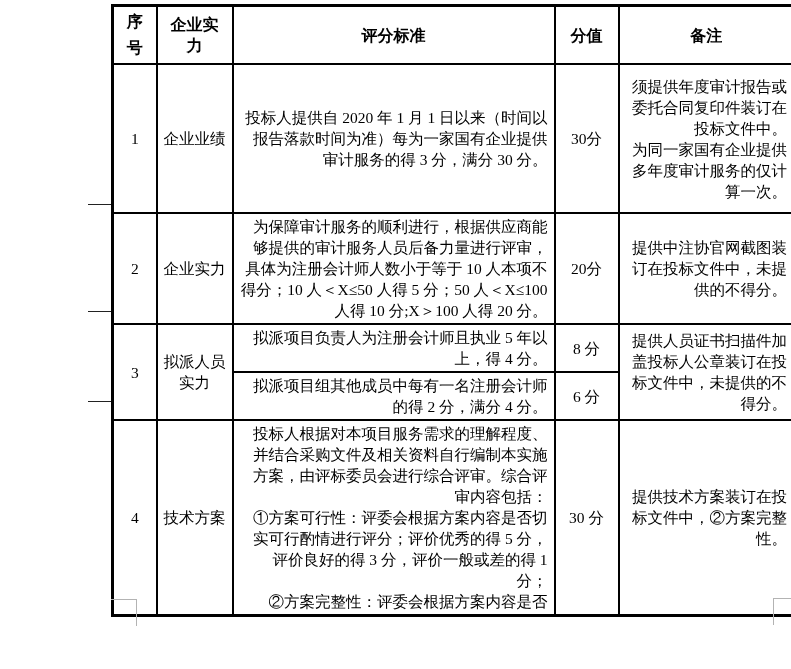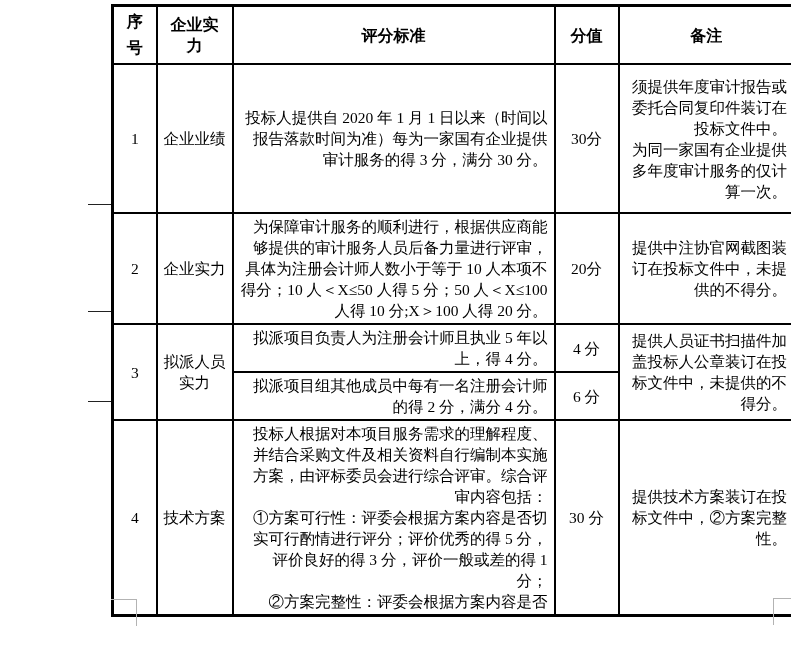--- a/index.html
+++ b/index.html
@@ -83,21 +83,21 @@
       <td class="c">企业实力</td>
       <td class="factor">为保障审计服务的顺利进行，根据供应商能够提供的审计服务人员后备力量进行评审，具体为注册会计师人数小于等于 10 人本项不得分；10 人＜X≤50 人得 5 分；50 人＜X≤100 人得 10 分;X＞100 人得 20 分。</td>
       <td class="c">20分</td>
       <td class="remark">提供中注协官网截图装订在投标文件中，未提供的不得分。</td>
     </tr>
 
     <tr style="height:42px">
       <td class="c" rowspan="2">3</td>
       <td class="c" rowspan="2">拟派人员实力</td>
       <td class="factor">拟派项目负责人为注册会计师且执业 5 年以上，得 4 分。</td>
-      <td class="c">4 分</td>
+      <td class="c">8 分</td>
       <td class="remark" rowspan="2">提供人员证书扫描件加盖投标人公章装订在投标文件中，未提供的不得分。</td>
     </tr>
     <tr style="height:48px">
       <td class="factor">拟派项目组其他成员中每有一名注册会计师的得 2 分，满分 4 分。</td>
       <td class="c">6 分</td>
     </tr>
 
     <tr style="height:193px">
       <td class="c">4</td>
       <td class="c">技术方案</td>

